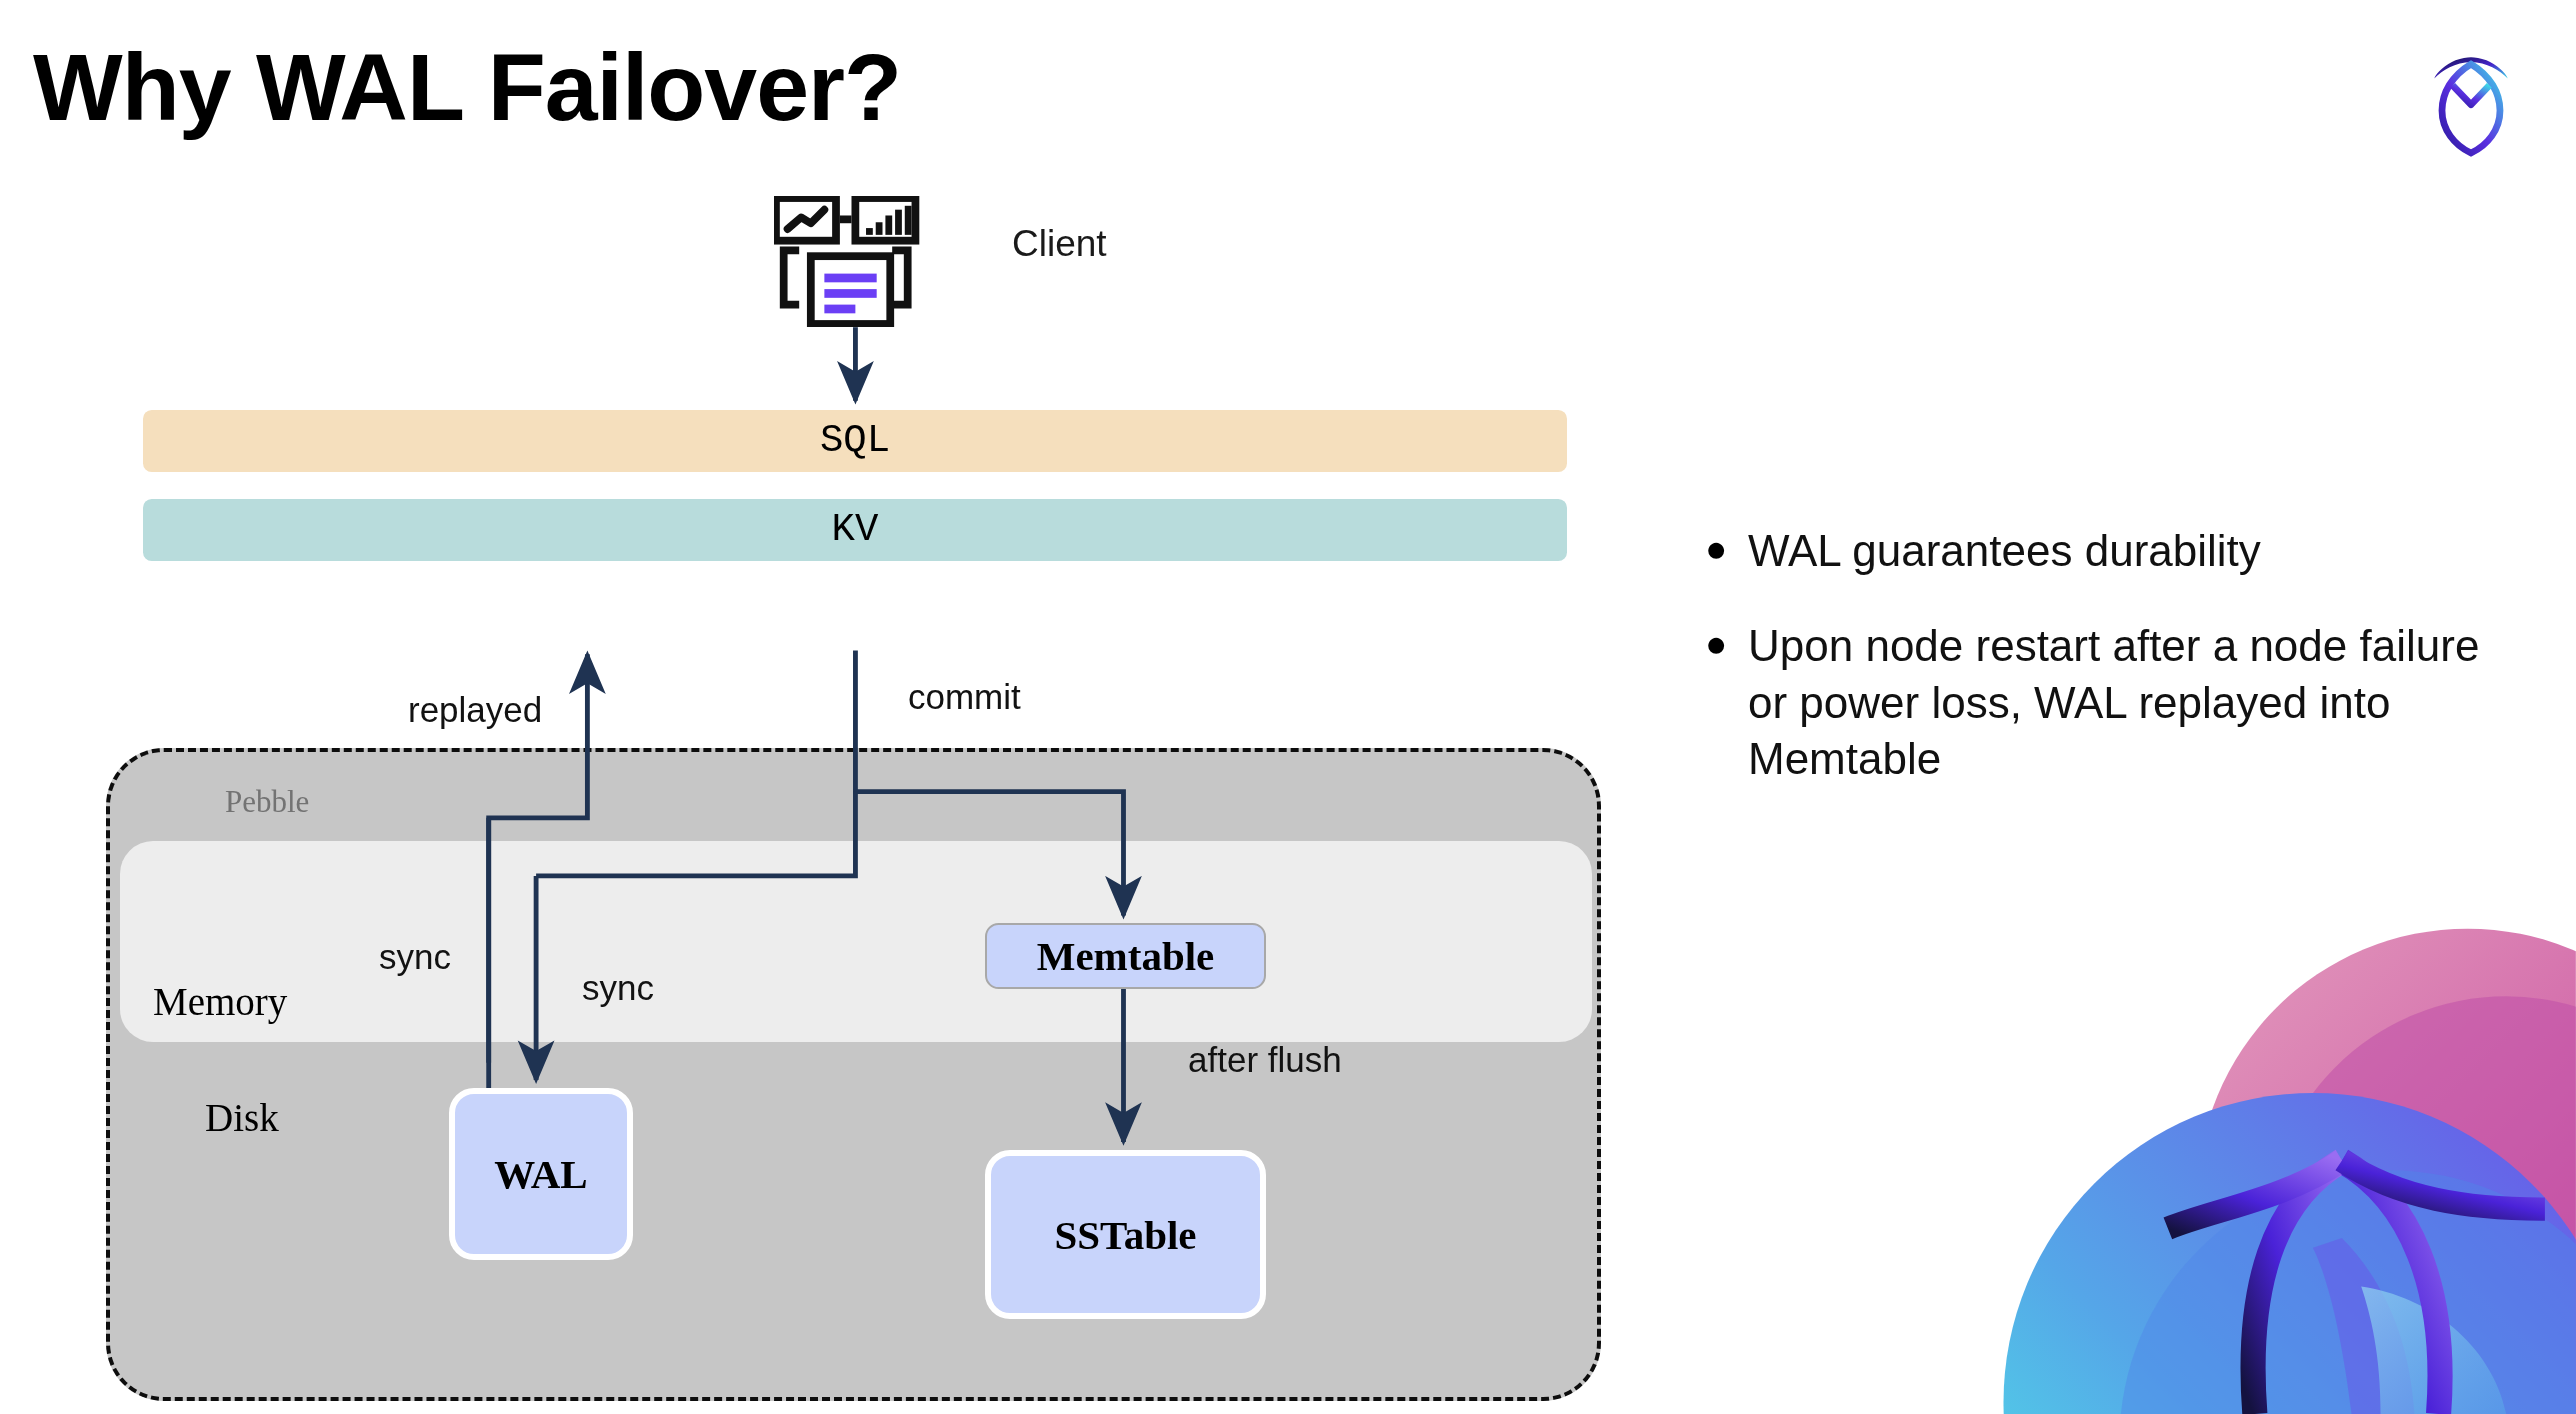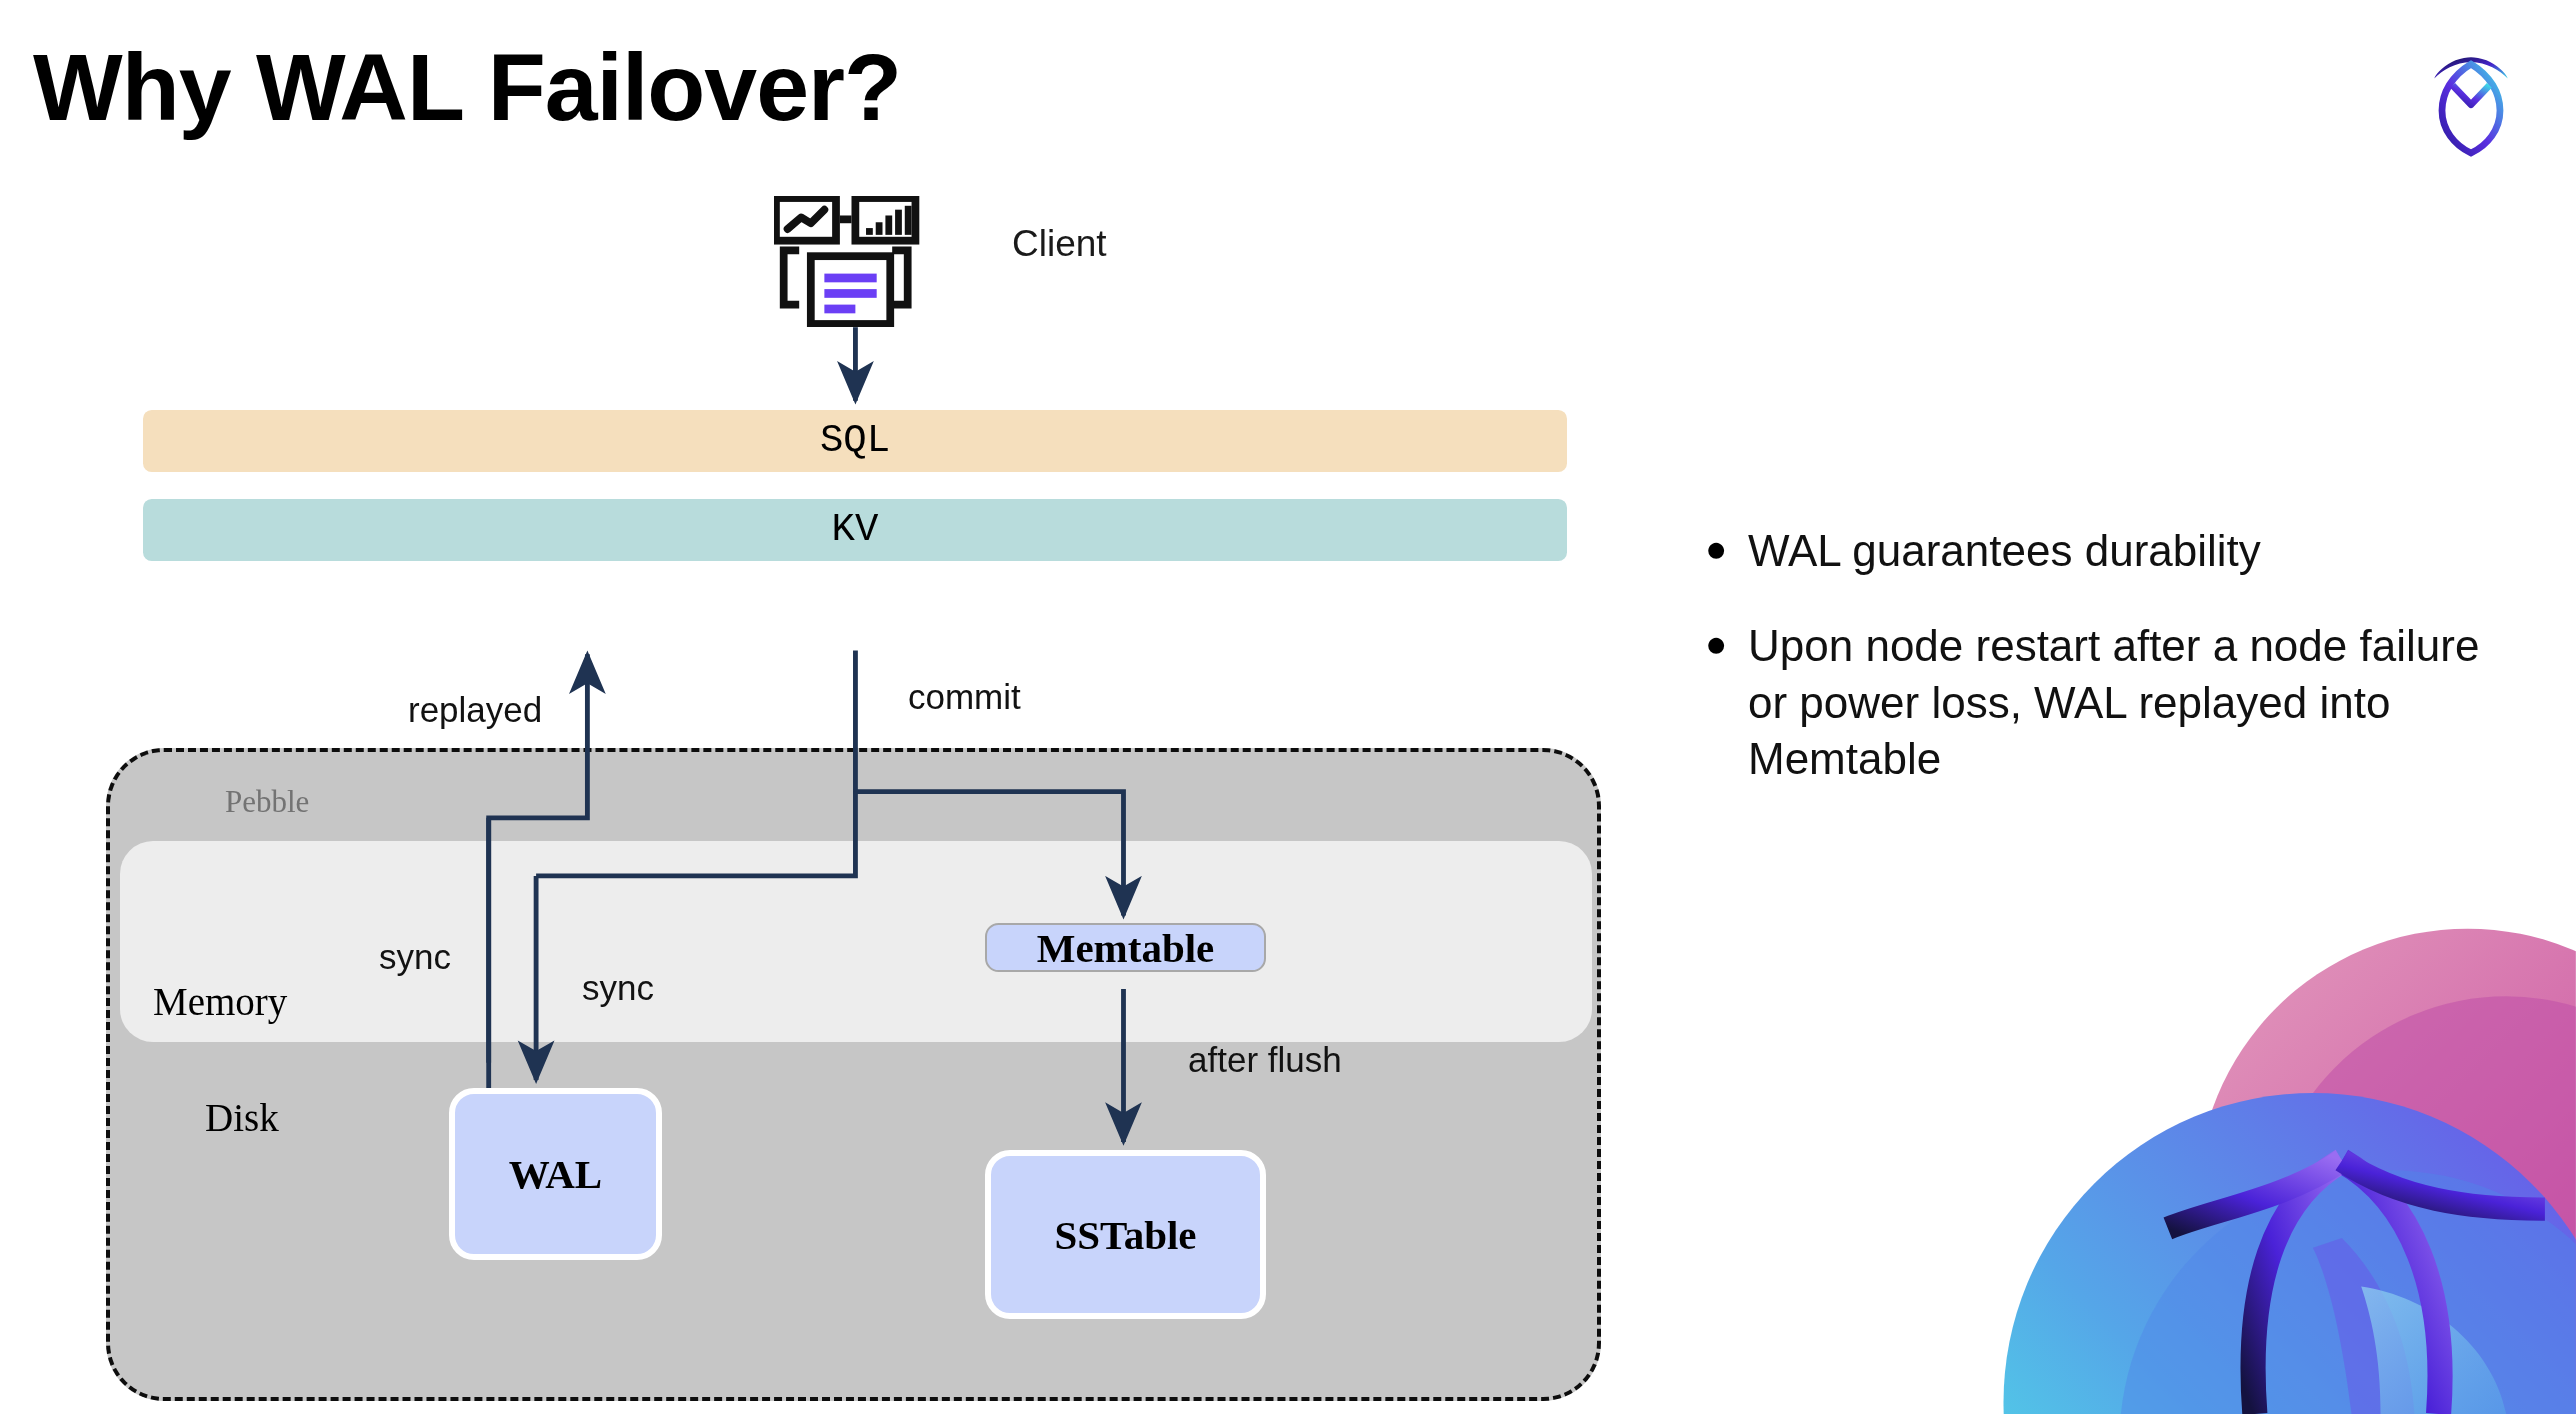--- a/index.html
+++ b/index.html
@@ -133,28 +133,28 @@
     color: #000000;
     display: flex;
     align-items: center;
     justify-content: center;
     box-sizing: border-box;
   }
   #node-memtable {
     left: 985px;
     top: 923px;
     width: 281px;
-    height: 49px;
+    height: 66px;
     border: 2.9px solid #a8a8a8;
     border-radius: 13.5px;
   }
   #node-wal {
     left: 449px;
     top: 1088px;
-    width: 213px;
+    width: 184px;
     height: 172px;
     border: 6.8px solid #ffffff;
     border-radius: 25px;
   }
   #node-sstable {
     left: 985px;
     top: 1150px;
     width: 281px;
     height: 169px;
     border: 6.8px solid #ffffff;

